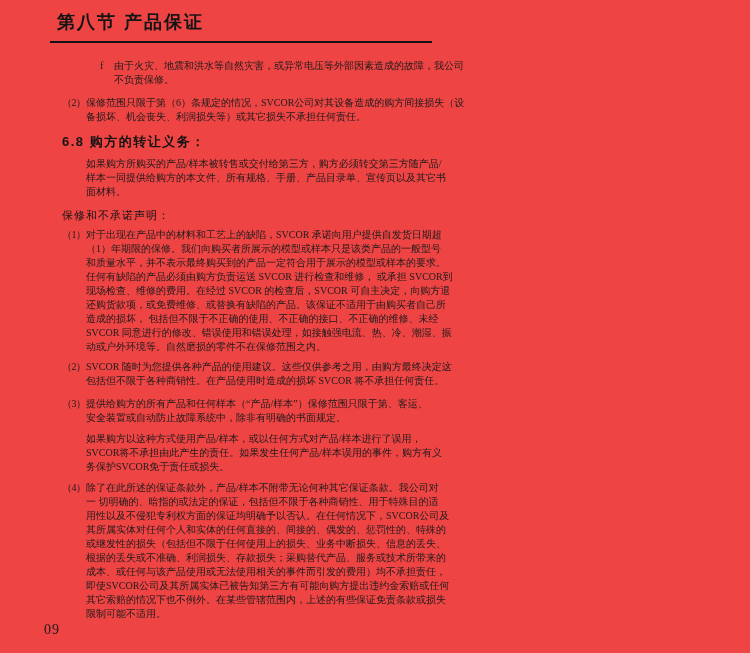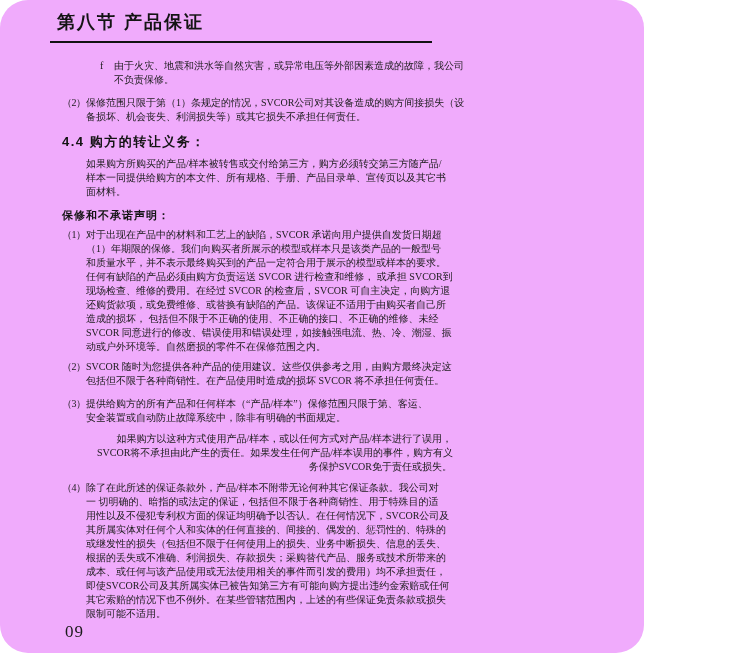--- a/index.html
+++ b/index.html
@@ -2,27 +2,26 @@
 <html><head>
 <meta charset="utf-8">
 <style>
   html, body {
     margin: 0;
     padding: 0;
     background: #ffffff;
   }
   .doc {
     position: relative;
-    width: 644px;
+    width: 750px;
     height: 653px;
-    background: #f0abfc;
+    background: #ef4444;
     overflow: hidden;
     color: #1b1b1b;
     font-family: "Liberation Serif", "DejaVu Serif", serif;
-    border-radius: 28px;
   }
   .title {
     position: absolute;
     left: 57px;
     top: 10px;
     font-size: 18px;
     font-weight: bold;
     letter-spacing: 2px;
     font-family: "Liberation Sans", "DejaVu Sans", sans-serif;
     color: #141414;
@@ -66,35 +65,35 @@
     font-size: 13px;
     font-weight: bold;
     letter-spacing: 1.5px;
     font-family: "Liberation Sans", "DejaVu Sans", sans-serif;
     color: #141414;
   }
   .transfer-body { margin-top: 8px; margin-left: 24px; }
   .h-disclaimer {
     margin-top: 9px;
     font-size: 11px;
-    font-weight: bold;
+    font-weight: normal;
     letter-spacing: 1px;
     font-family: "Liberation Sans", "DejaVu Sans", sans-serif;
     color: #141414;
   }
   .item1 { margin-top: 6px; }
   .item2 { margin-top: 6px; }
   .item3 { margin-top: 9px; }
-  .item3-extra { margin-top: 7px; margin-left: 35px; text-align: right; }
+  .item3-extra { margin-top: 7px; margin-left: 24px; }
   .item4 { margin-top: 7px; }
   .page-number {
     position: absolute;
-    left: 65px;
+    left: 44px;
     top: 622px;
-    font-size: 17px;
+    font-size: 14px;
     letter-spacing: 1px;
     color: #1b1b1b;
   }
 </style>
 </head>
 <body>
 
 <div class="doc">
 
   <div class="title">第八节 产品保证</div>
@@ -103,25 +102,25 @@
   <div class="content">
 
     <div class="para bullet-para">
       <span class="marker">f</span>
       <span class="body-text">由于火灾、地震和洪水等自然灾害，或异常电压等外部因素造成的故障，我公司
 不负责保修。</span>
     </div>
 
     <div class="para scope-item">
       <span class="marker">（2）</span>
-      <span class="body-text">保修范围只限于第（1）条规定的情况，SVCOR公司对其设备造成的购方间接损失（设
+      <span class="body-text">保修范围只限于第（6）条规定的情况，SVCOR公司对其设备造成的购方间接损失（设
 备损坏、机会丧失、利润损失等）或其它损失不承担任何责任。</span>
     </div>
 
-    <div class="h83">4.4 购方的转让义务：</div>
+    <div class="h83">6.8 购方的转让义务：</div>
 
     <div class="transfer-body body-text">如果购方所购买的产品/样本被转售或交付给第三方，购方必须转交第三方随产品/
 样本一同提供给购方的本文件、所有规格、手册、产品目录单、宣传页以及其它书
 面材料。</div>
 
     <div class="h-disclaimer">保修和不承诺声明：</div>
 
     <div class="para item1">
       <span class="marker">（1）</span>
       <span class="body-text">对于出现在产品中的材料和工艺上的缺陷，SVCOR 承诺向用户提供自发货日期超

